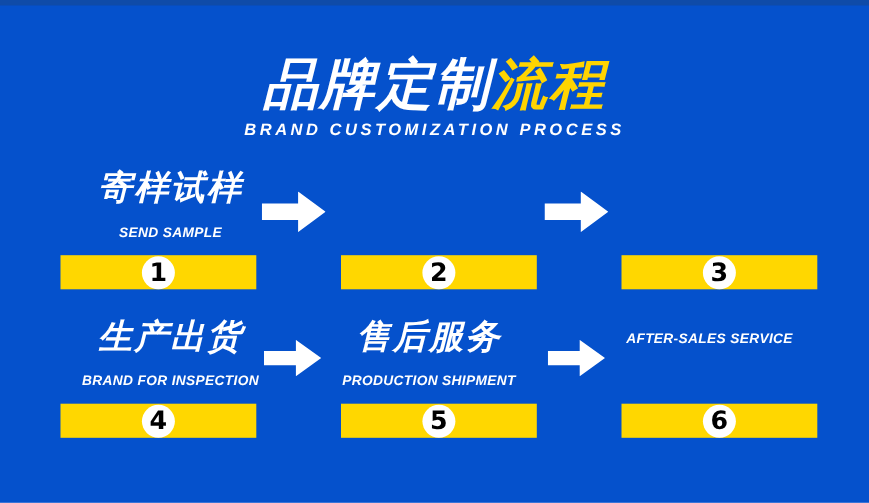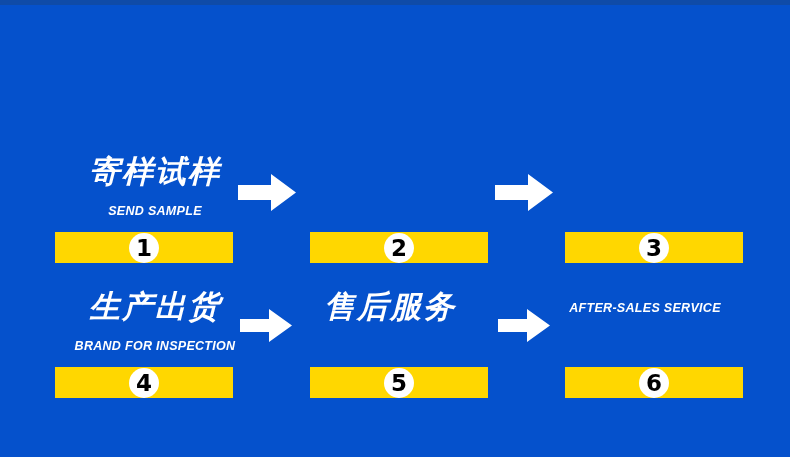--- a/index.html
+++ b/index.html
@@ -144,20 +144,24 @@
   .arrow.b0 { left: 240px; }
   .arrow.b1 { left: 498px; }
 </style>
 </head>
 <body>
 
 <div id="poster">
 
   <div class="top-band"></div>
 
+  <div class="header">
+    <div class="title-line"><span class="title-white">品牌定制</span><span class="title-gold">流程</span></div>
+    <div class="subtitle">BRAND CUSTOMIZATION PROCESS</div>
+  </div>
 
   <div class="rows">
 
     <div class="row">
 
       <div class="step col0">
         <div class="step-cn">寄样试样</div>
         <div class="step-en">SEND SAMPLE</div>
       </div>
       <div class="bar col0">
@@ -197,20 +201,21 @@
       </div>
 
       <div class="arrow b0">
         <svg width="52" height="33" viewBox="0 0 52 33" aria-hidden="true">
           <polygon fill="#ffffff" points="0,10 29,10 29,0 52,16.5 29,33 29,23 0,23"></polygon>
         </svg>
       </div>
 
       <div class="step col1">
         <div class="step-cn">售后服务</div>
+        <div class="step-en">PRODUCTION SHIPMENT</div>
       </div>
       <div class="bar col1">
         <div class="badge">5</div>
       </div>
 
       <div class="arrow b1">
         <svg width="52" height="33" viewBox="0 0 52 33" aria-hidden="true">
           <polygon fill="#ffffff" points="0,10 29,10 29,0 52,16.5 29,33 29,23 0,23"></polygon>
         </svg>
       </div>

